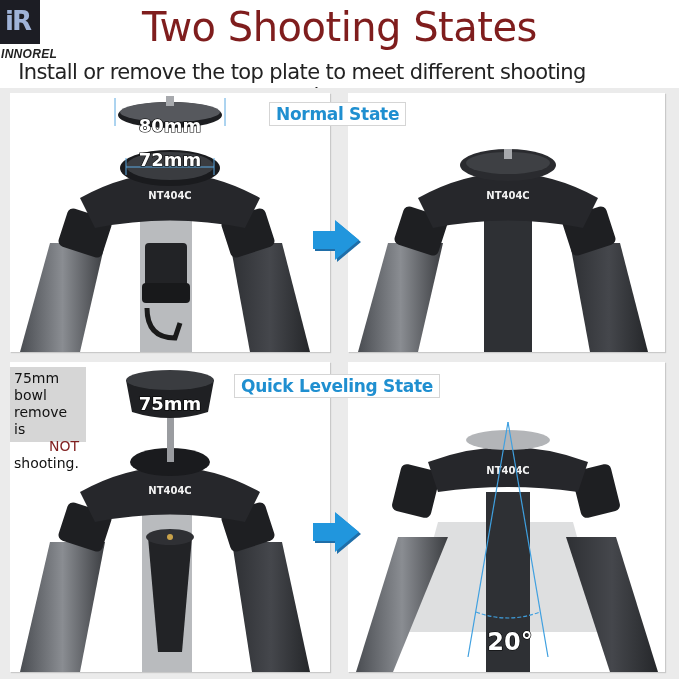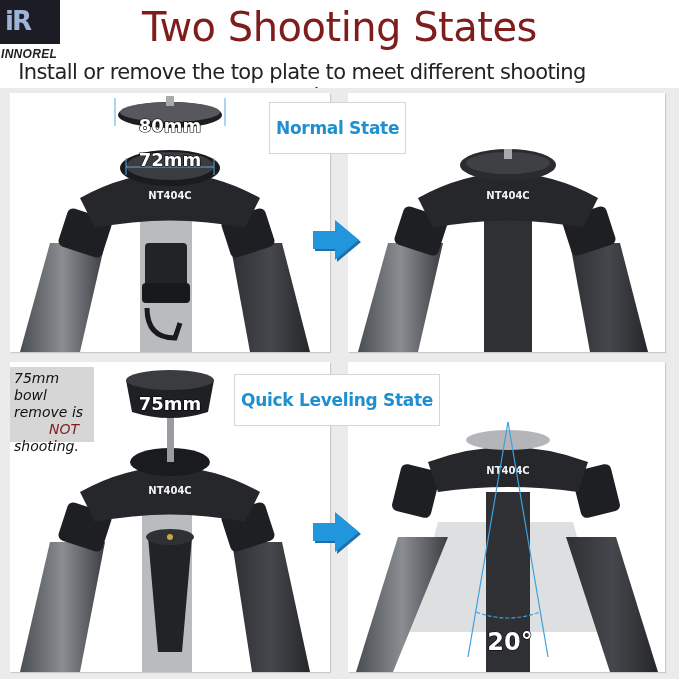--- a/index.html
+++ b/index.html
@@ -1,43 +1,43 @@
 <!DOCTYPE html>
 <html><head>
 <meta charset="utf-8">
 <style>
   html, body { margin:0; padding:0; }
   body { width:679px; height:679px; background:#ffffff; position:relative; overflow:hidden;
          font-family:"Liberation Sans", "DejaVu Sans", sans-serif; }
-  .logo { position:absolute; left:0; top:0; width:60px; height:44px; background:#1c1d24; }
+  .logo { position:absolute; left:0; top:0; width:40px; height:44px; background:#1c1d24; }
   .logo .glyph { position:absolute; left:5px; top:6px; font-family:"DejaVu Sans", sans-serif; font-weight:bold;
                  font-size:26px; color:#9fb3d8; letter-spacing:-2px; line-height:30px; }
   .logo-text { position:absolute; left:1px; top:47px; font-size:12px; font-style:italic; font-weight:bold;
                color:#222; letter-spacing:0.3px; }
   .title { position:absolute; left:0; width:679px; top:4px; text-align:center; font-size:40px; color:#7f1d1d;
            font-family:"DejaVu Sans", sans-serif; letter-spacing:-0.5px; }
   .subtitle { position:absolute; left:0; width:604px; top:60px; text-align:center; font-size:21px; color:#222;
               font-family:"DejaVu Sans", sans-serif; letter-spacing:-0.6px; }
   .grid-bg { position:absolute; left:0; top:88px; width:679px; height:591px; background:#ebebeb; }
   .panel { position:absolute; background:#ffffff; overflow:hidden; box-shadow: 1px 1px 1px #c9c9c9; }
   .p1 { left:10px; top:93px; width:320px; height:259px; }
   .p2 { left:348px; top:93px; width:317px; height:259px; }
   .p3 { left:10px; top:362px; width:320px; height:310px; }
   .p4 { left:348px; top:362px; width:317px; height:310px; }
   .state-label { position:absolute; background:#ffffff; border:1px solid #d5d5d5; color:#1f8fd0;
-                 font-weight:bold; font-family:"DejaVu Sans", sans-serif; font-size:17px; padding:15px 6px;
+                 font-weight:bold; font-family:"DejaVu Sans", sans-serif; font-size:17px; padding:1px 6px;
                  letter-spacing:-0.3px; white-space:nowrap; z-index:5; }
   .lbl-normal { left:269px; top:102px; }
   .lbl-quick { left:234px; top:374px; }
   .arrow { position:absolute; z-index:6; }
   .arrow-1 { left:313px; top:220px; }
   .arrow-2 { left:313px; top:512px; }
-  .note { position:absolute; left:10px; top:367px; width:84px; height:75px; background:#d6d6d6;
+  .note { position:absolute; left:10px; top:367px; width:76px; height:75px; background:#d6d6d6;
           font-family:"DejaVu Sans", sans-serif; font-size:14px; line-height:17px; color:#111; padding:3px 4px;
-          box-sizing:border-box; z-index:5;font-style:italic; }
+          box-sizing:border-box; z-index:5; }
   .note .hl { color:#7f1d1d;margin-left:35px; }
   svg.scene { position:absolute; left:0; top:0; }
   .dim-text { font-family:"DejaVu Sans", sans-serif; font-weight:bold; fill:#fff; stroke:#000; stroke-width:1.2px; paint-order:stroke; }
   .model-text { font-family:"DejaVu Sans", sans-serif; font-weight:bold; fill:#f2f2f2; }
 </style>
 </head>
 <body>
 
 <div class="logo">
   <div class="glyph">iR</div>

